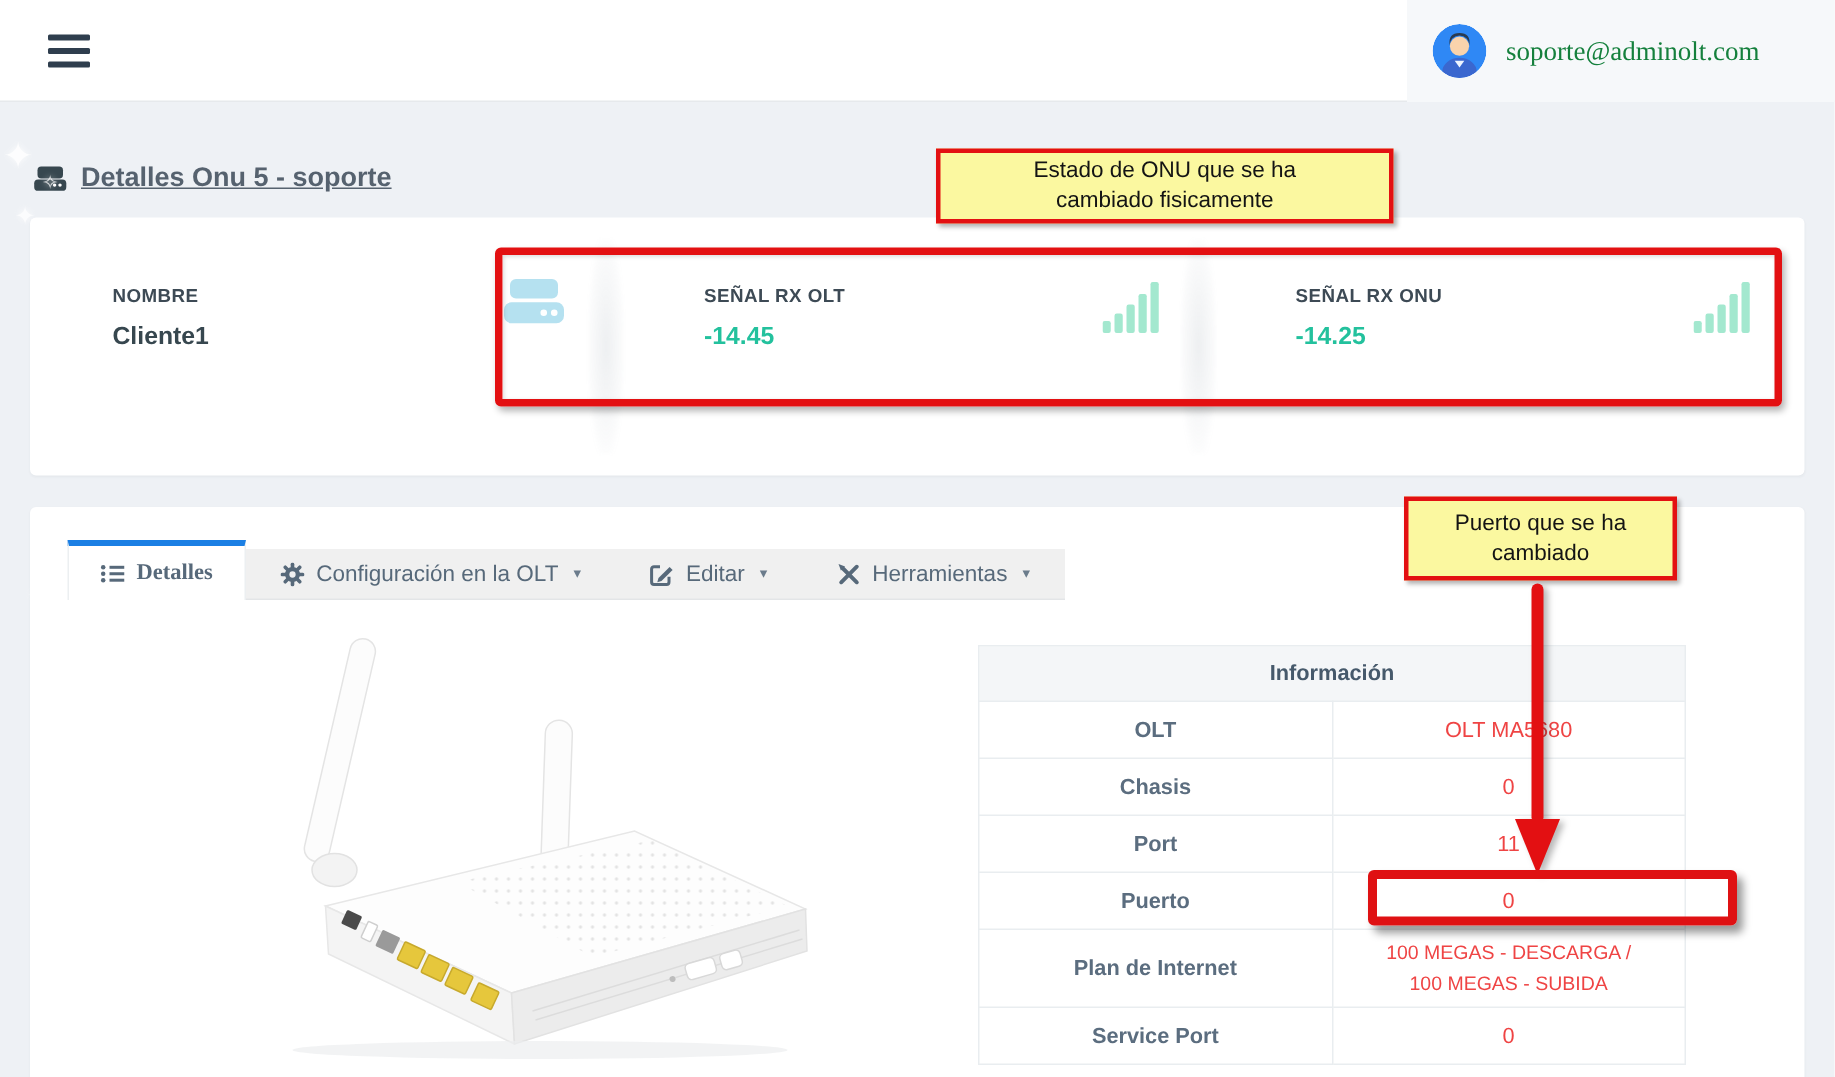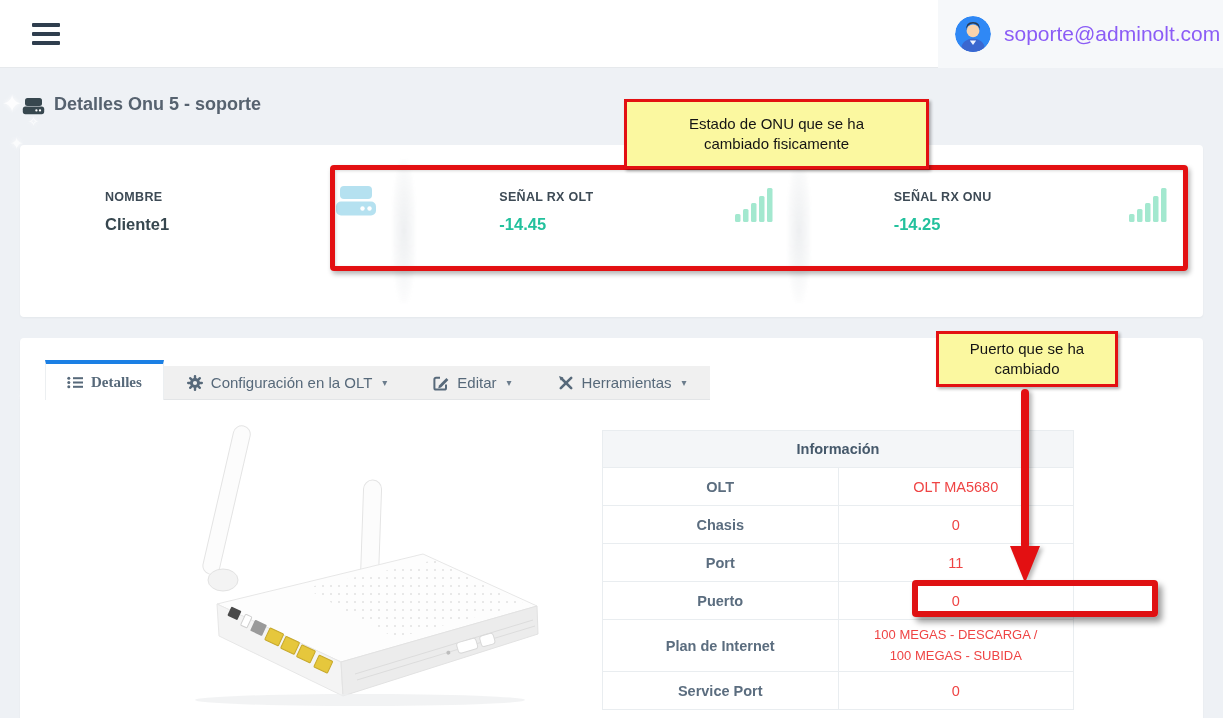--- a/index.html
+++ b/index.html
@@ -20,35 +20,35 @@
     position:absolute; left:32px; top:23px; width:28px; height:22px;
     cursor:pointer; display:flex; flex-direction:column; justify-content:space-between;
   }
   .hamburger span { display:block; width:28px; height:4px; background:#2f3e4e; border-radius:1px; }
   .user-box {
     position:absolute; right:0; top:0; width:285px; height:68px;
     background:#f6f8fa; display:flex; align-items:center; gap:13px;
     padding-left:17px; cursor:pointer;
   }
   .avatar { width:36px; height:36px; border-radius:50%; overflow:hidden; flex:0 0 auto; }
-  .user-email { font-size:21px; color:#8b5cf6; }
+  .user-email { font-size:18px; color:#15803d;font-family:Liberation Serif, serif; }
 
   
   .page-title {
-    position:absolute; left:22px; top:94px; display:flex; align-items:flex-end; gap:9px;
-    font-size:18px; font-weight:600; color:#56626f; z-index:2;
+    position:absolute; left:22px; top:108px; display:flex; align-items:center; gap:9px;
+    font-size:18px; font-weight:600; color:#56626f; z-index:2;text-decoration:underline;
   }
 
   
   .status-card {
     position:absolute; left:20px; top:145px; width:1183px; height:172px;
     background:#fff; border-radius:4px; box-shadow:0 1px 2px rgba(40,50,60,.05);
     display:flex; z-index:1;
   }
-  .status-item { position:relative; flex:1 1 0; padding:45px 0 0 85px; }
+  .status-item { position:relative; flex:1 1 0; padding:45px 0 0 55px; }
   .status-item:not(:last-child)::after{
     content:""; position:absolute; right:-2px; top:14px; bottom:14px; width:24px;
     background:radial-gradient(ellipse at center, rgba(110,125,140,.12), rgba(110,125,140,.03) 62%, transparent 78%);
     filter:blur(1px);
   }
   .status-label { font-size:12.5px; font-weight:700; letter-spacing:.3px; color:#3d4a55; }
   .status-value { margin-top:11px; font-size:16.5px; font-weight:700; color:#37474f; }
   .status-value.green { color:#23c19d; }
   .status-icon { position:absolute; right:34px; top:40px; }
 
@@ -67,21 +67,21 @@
     border-top:4px solid #1b7fe4; border-left:1px solid #eceff1; border-right:1px solid #eceff1;
     font-weight:600;
     font-family:Liberation Serif, serif;
   }
   .tab-strip { display:flex; align-items:center; height:34px; background:#f0f0f0; border-bottom:1px solid #e3e5e7; }
   .tab-strip .tab { height:34px; padding:0 23px; }
   .caret { font-size:10px; color:#6b7c8c; margin-left:2px; }
 
   
   .info-table {
-    position:absolute; left:582px; top:92px; width:472px;
+    position:absolute; left:632px; top:92px; width:472px;
     border-collapse:collapse; table-layout:fixed; background:#fff;
   }
   .info-table th, .info-table td { border:1px solid #e9edf0; text-align:center; vertical-align:middle; }
   .info-table thead th {
     height:37px; background:#f4f6f8; font-size:14.5px; font-weight:700; color:#46596b;
   }
   .info-table td { height:38px; font-size:14.5px; }
   .info-table td.lbl { width:288px; font-weight:700; color:#5b6d7f; }
   .info-table td.val { width:244px; color:#ef4444; }
   .info-table tr.plan td { height:52px; }
@@ -96,21 +96,21 @@
     position:absolute; left:330px; top:165px; width:858px; height:106px;
     border:5px solid #e31012; border-radius:4px;
     box-shadow:2px 3px 5px rgba(0,0,0,.3), inset 1px 1px 3px rgba(0,0,0,.15);
   }
   .callout {
     position:absolute; background:#fbf8a0; border:3px solid #e31012;
     display:flex; flex-direction:column; align-items:center; justify-content:center;
     font-size:15px; color:#141414; line-height:1.35; text-align:center;
     box-shadow:2px 2px 3px rgba(0,0,0,.3);
   }
-  .callout-estado { left:624px; top:99px; width:305px; height:70px; }
+  .callout-estado { left:624px; top:99px; width:305px; height:50px; }
   .callout-puerto { left:936px; top:331px; width:182px; height:56px; }
   .arrow { position:absolute; left:0; top:0; z-index:21; filter:drop-shadow(3px 2px 2px rgba(0,0,0,.28)); }
   .arrow-shaft { position:absolute; left:1021px; top:389px; width:8px; height:160px; background:#e31012; border-radius:4px; }
   .arrow-head {
     position:absolute; left:1010px; top:546px; width:0; height:0;
     border-left:15px solid transparent; border-right:15px solid transparent;
     border-top:37px solid #e31012;
   }
   .red-box-puerto {
     position:absolute; left:912px; top:580px; width:246px; height:37px;

